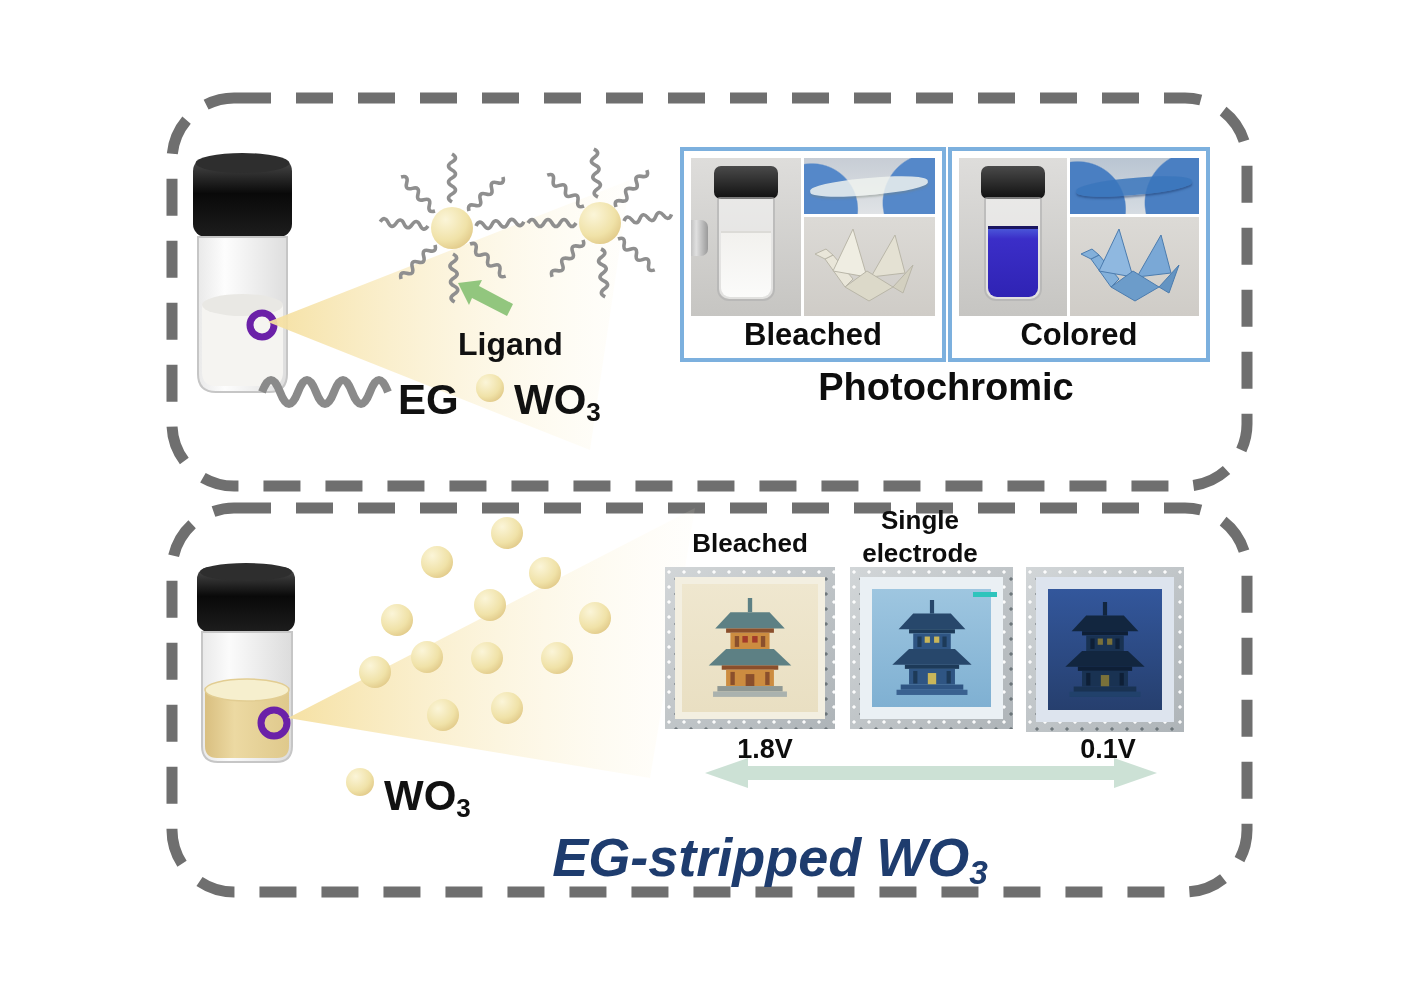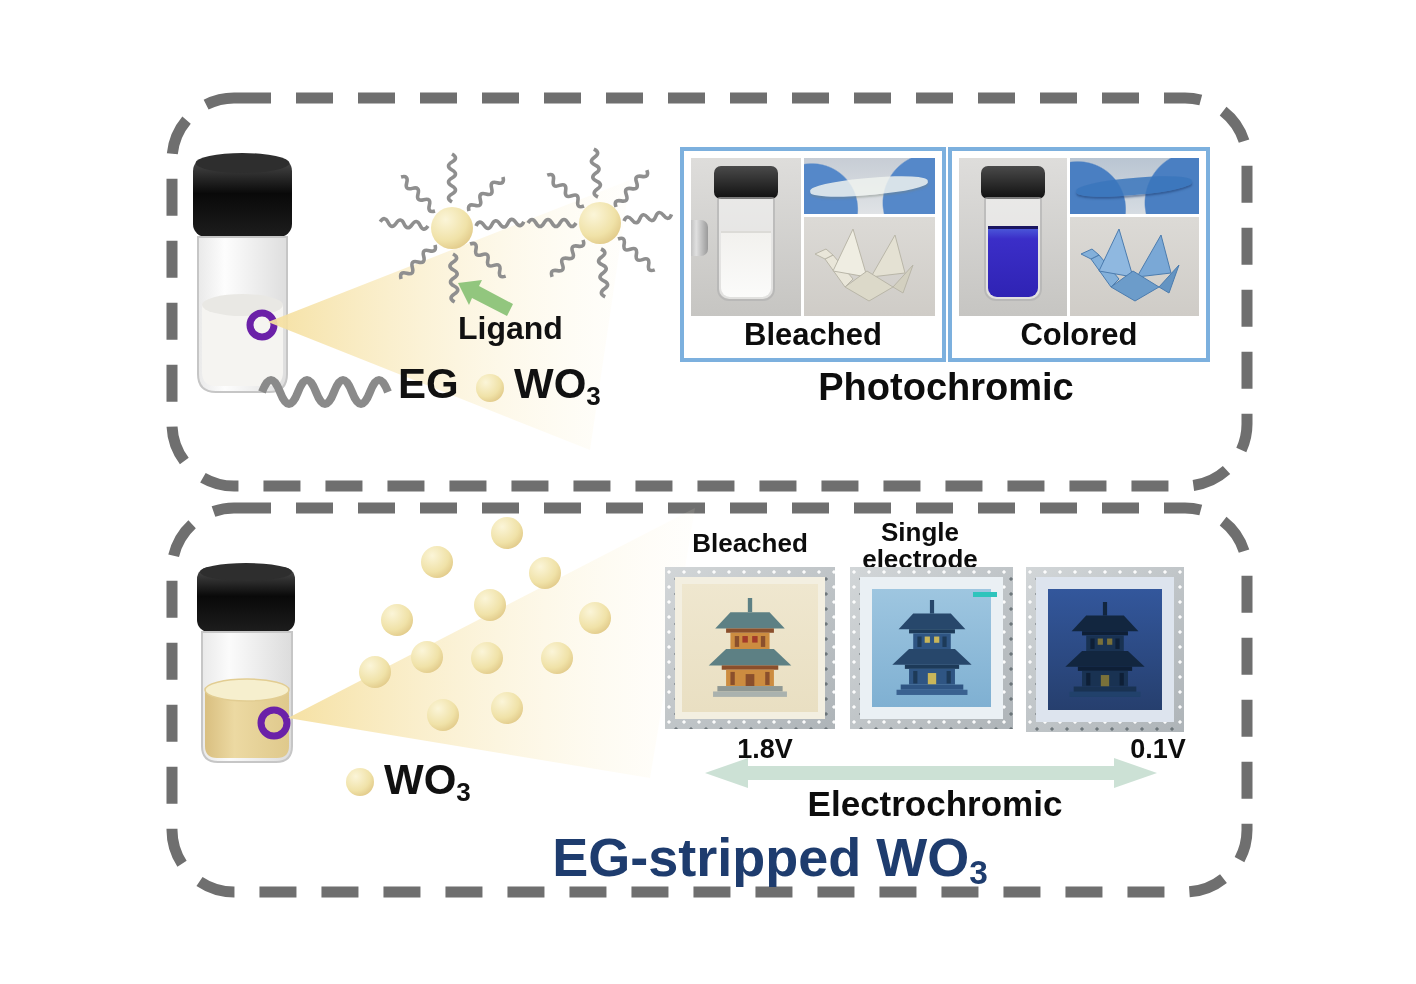--- a/index.html
+++ b/index.html
@@ -1,19 +1,19 @@
 <!DOCTYPE html>
 <html><head>
 <meta charset="utf-8">
 <style>
   html,body{margin:0;padding:0;background:#ffffff;}
   .canvas{position:relative;width:1416px;height:984px;background:#ffffff;overflow:hidden;
           font-family:"Liberation Sans",sans-serif;}
   .abs{position:absolute;}
-  .lbl{position:absolute;font-weight:bold;color:#111;white-space:nowrap;}
+  .lbl{position:absolute;font-weight:bold;color:#111;white-space:nowrap;margin-top:16px;}
   .sub{font-size:62%;vertical-align:-22%;}
   .title{position:absolute;font-weight:bold;color:#1e3c6e;font-size:54px;text-align:center;}
   .caption{position:absolute;font-weight:bold;color:#0d0d0d;text-align:center;}
 
   
   .pc-box{position:absolute;height:215px;border:4px solid #7cb0de;background:#fff;box-sizing:border-box;}
   .pc-photos{position:absolute;left:7px;top:7px;right:7px;height:158px;display:flex;gap:3px;}
   .pc-left{width:45%;position:relative;overflow:hidden;}
   .pc-col{flex:1;display:flex;flex-direction:column;gap:3px;}
   .pc-film{height:56px;position:relative;overflow:hidden;}
@@ -297,21 +297,21 @@
       <stop offset="0" stop-color="#fbf5d8"></stop>
           <stop offset="0.6" stop-color="#f0e2a8"></stop>
           <stop offset="1" stop-color="#dcc17e"></stop>
     </radialGradient>
       </defs>
     <circle cx="16" cy="16" r="14" fill="url(#sgD)"></circle>
   </svg>
   <div class="lbl" style="left:384px;top:756px;font-size:42px;"><span>WO</span><span class="sub">3</span></div>
 
   <div class="caption" style="left:665px;top:528px;width:170px;font-size:26px;">Bleached</div>
-  <div class="caption" style="left:830px;top:519px;width:180px;font-size:26px;line-height:27px;">
+  <div class="caption" style="left:830px;top:504px;width:180px;font-size:26px;line-height:33px;">
     <div>Single electrode</div>
     <div>colored</div>
   </div>
 
   <div class="device" style="left:665px;">
     <div class="dev-margin m-cream">
         <div class="dev-square s-cream">
       <svg width="88" height="100" viewBox="0 0 80 92" class="pag-a">
         <rect class="roof" x="38" y="0" width="4" height="13"></rect>
         <polygon class="roof" points="8,28 22,13 58,13 72,28"></polygon>
@@ -377,23 +377,22 @@
             <rect class="win" x="36" y="70" width="8" height="11"></rect>
         <rect class="stripe" x="54" y="68" width="4" height="12"></rect>
         <rect class="base" x="10" y="81" width="60" height="5"></rect>
         <rect class="base2" x="6" y="86" width="68" height="5"></rect>
       </svg>
     </div>
       </div>
   </div>
 
   <div class="caption" style="left:695px;top:734px;width:140px;font-size:27px;">1.8V</div>
-  <div class="caption" style="left:1088px;top:734px;width:140px;font-size:27px;">0.1V</div>
+  <div class="caption" style="left:1038px;top:734px;width:140px;font-size:27px;">0.1V</div>
 
   <svg class="abs" style="left:700px;top:755px;" width="462" height="36">
     <polygon points="5,18 48,3 48,11 414,11 414,3 457,18 414,33 414,25 48,25 48,33" fill="#c9dfd3" fill-opacity="0.95"></polygon>
   </svg>
 
-  <div class="caption" style="left:765px;top:784px;width:340px;font-size:35px;">Electrochromic</div>
-
-  <div class="title" style="left:430px;top:826px;width:680px;"><span>EG-stripped WO</span><span class="sub">3</span></div>
+
+  <div class="title" style="left:430px;top:826px;width:680px;font-style:italic;"><span>EG-stripped WO</span><span class="sub">3</span></div>
 
 </div>
 
 </body></html>

